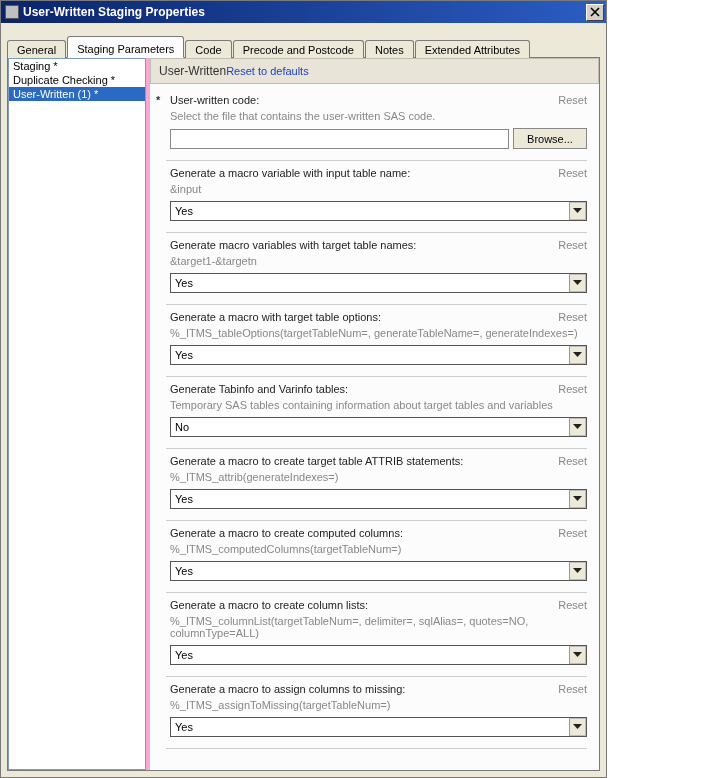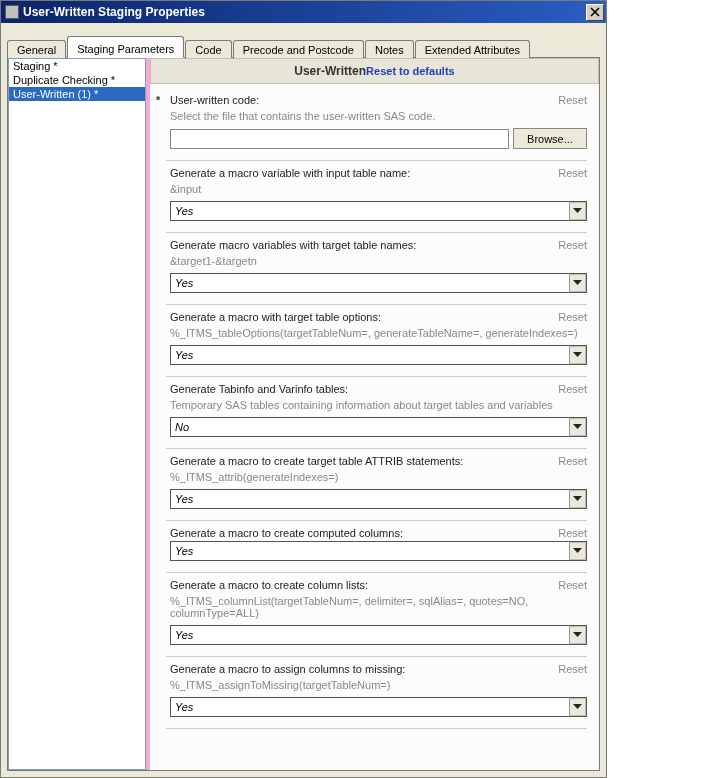--- a/index.html
+++ b/index.html
@@ -13,34 +13,34 @@
   .titlebar-close svg { width: 10px; height: 10px; }
   .content-area { flex: 1; padding: 6px 6px 6px 6px; display: flex; flex-direction: column; min-height: 0; margin-top: 8px; }
   .tabstrip { display: flex; align-items: flex-end; border-bottom: 1px solid #7a7a7a; height: 21px; }
   .tab { border: 1px solid #7a7a7a; border-bottom: none; background: #ece9d8; padding: 3px 9px 2px; margin-right: 1px; font-size: 11px; cursor: pointer; position: relative; top: 1px; border-radius: 3px 3px 0 0; }
   .tab.active { background: #fcfcfc; border-bottom: 1px solid #fcfcfc; z-index: 2; padding-top: 6px; top: 1px; }
   .tab-body { flex: 1; background: #f9a8d4; border: 1px solid #7a7a7a; border-top: none; display: flex; min-height: 0; gap: 4px; }
   .side-list { width: 138px; background: #fff; border: 1px solid #7f9db9; font-size: 11px; }
   .side-item { padding: 1px 4px; white-space: nowrap; cursor: pointer; }
   .side-item.selected { background: #2a6ac2; color: #fff; }
   .main-panel { flex: 1; display: flex; flex-direction: column; border: 0px; min-height: 0; }
-  .panel-header { background: #e8e5d8; border: 1px solid #c0beb2; padding: 5px 8px; display: flex; justify-content: center; align-items: center; font-weight: bold; }
+  .panel-header { background: #e8e5d8; border: 1px solid #c0beb2; padding: 5px 8px; display: flex; justify-content: flex-start; align-items: center; }
   .panel-header-title { font-size: 12px; color: #333; }
   .panel-header-link { color: #2040c0; font-size: 11px; cursor: pointer; }
   .panel-body { flex: 1; background: #fcfcfc; overflow-y: auto; padding: 4px 2px 4px 0; }
   .section { padding: 6px 10px 4px 6px; }
   .section-row1 { display: flex; align-items: flex-start; gap: 4px; }
   .asterisk { width: 10px; color: #333; font-weight: bold; }
   .section-label { flex: 1; color: #222; font-size: 11px; }
   .reset-link { color: #888; font-size: 11px; cursor: pointer; }
   .section-desc { color: #888; font-size: 11px; padding: 4px 0 4px 14px; }
   .section-ctrl { padding: 2px 0 0 14px; display: flex; gap: 4px; align-items: center; }
   .textin { flex: 1; height: 20px; border: 1px solid #888; background: #fff; padding: 2px 4px; font-family: inherit; font-size: 11px; }
   .browse-btn { height: 21px; min-width: 74px; background: #ece9d8; border: 1px solid #888; font-family: inherit; font-size: 11px; cursor: pointer; padding: 0 8px; }
-  .sel { flex: 1; height: 20px; border: 1px solid #555; background: #fff; display: flex; align-items: center; justify-content: space-between; cursor: pointer; padding-left: 4px; font-size: 11px; font-style: italic; }
+  .sel { flex: 1; height: 20px; border: 1px solid #555; background: #fff; display: flex; align-items: center; justify-content: space-between; cursor: pointer; padding-left: 4px; font-size: 11px; }
   .sel-btn { width: 17px; height: 18px; background: #ece9d8; border: 1px solid #bbb; border-left: 1px solid #999; display: flex; align-items: center; justify-content: center; }
   .sel-btn svg { width: 9px; height: 6px; }
   .divider { height: 1px; background: #ccc; margin: 7px 10px 0 16px; }
 </style>
 </head>
 <body>
 
 <div class="window">
   <div class="titlebar">
     <div class="titlebar-left">
@@ -185,20 +185,21 @@
                 </div>
               </div>
             </div>
             <div class="divider"></div>
             <div class="section">
               <div class="section-row1">
                 <span class="asterisk"></span>
                 <span class="section-label">Generate a macro to create computed columns:</span>
                 <span class="reset-link">Reset</span>
               </div>
+              <div class="section-desc">%_ITMS_computedColumns(targetTableNum=)</div>
               <div class="section-ctrl">
                 <div class="sel">
                   <span>Yes</span>
                   <div class="sel-btn">
                     <svg viewBox="0 0 9 6">
                       <path d="M0 0 L4.5 5 L9 0 Z" fill="#222"></path>
                     </svg>
                   </div>
                 </div>
               </div>

